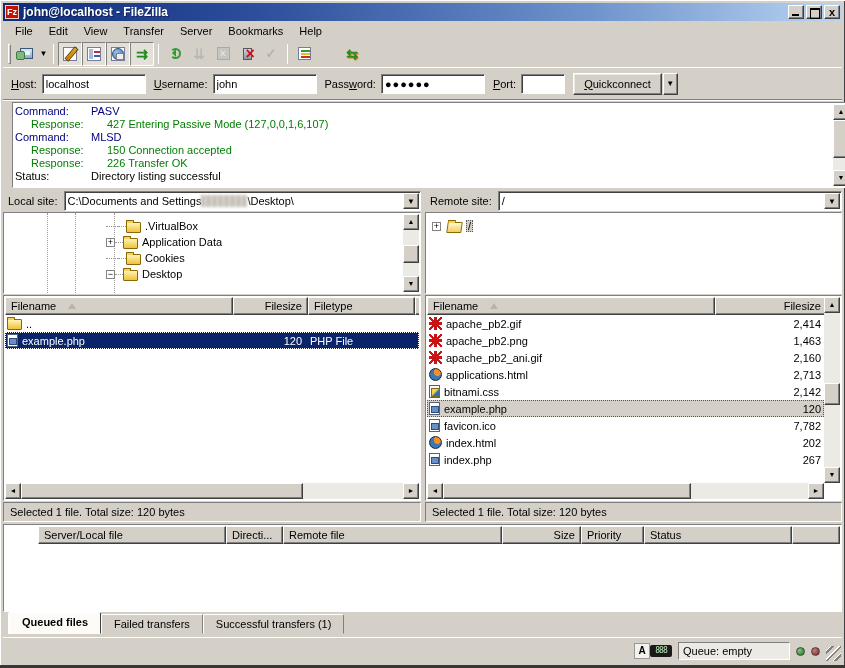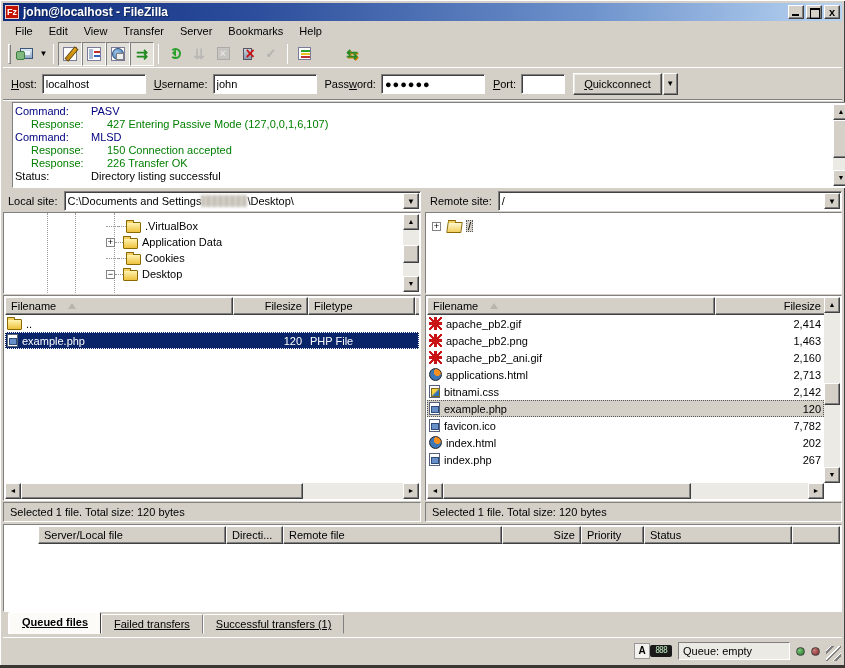--- a/index.html
+++ b/index.html
@@ -178,21 +178,21 @@
 
   
   .queuebox { position:absolute; left:3px; top:524px; width:839px; height:88px;
     background:#fff; border:1px solid; border-color:#808080 #FFF #FFF #808080; overflow:hidden; }
   .q-header { position:absolute; left:1px; top:1px; right:1px; height:18px; display:flex;margin-left:33px; }
   .q-body { position:absolute; left:1px; top:19px; right:1px; bottom:1px; background:#fff; }
 
   
   .tabsrow { position:absolute; left:3px; top:612px; width:839px; height:23px; display:flex; align-items:flex-start; padding-left:6px; }
   .tab { height:20px; margin-top:2px; padding:3px 12px 0; background:#D4D0C8;
-    border:1px solid; border-color:#FFF #808080 #D4D0C8 #FFF; border-radius:2px 2px 0 0;text-decoration:underline; }
+    border:1px solid; border-color:#FFF #808080 #D4D0C8 #FFF; border-radius:2px 2px 0 0; }
   .tab.active { height:22px; margin-top:0; background:#FCFBF8; font-weight:bold;
     border-color:#FFF #404040 #FCFBF8 #FFF; box-shadow:-1px 0 0 #fff; }
 
   
   .statusbar { position:absolute; left:3px; top:637px; width:839px; height:27px;
     display:flex; align-items:center; border-top:1px solid #fff; }
   .sb-spacer { flex:1; }
   .type-ind { width:16px; height:16px; background:#F4F2EE; border:1px solid #999;
     font-size:10px; font-weight:bold; text-align:center; line-height:14px; position:relative; }
   .speed-badge { width:22px; height:12px; background:#1A1A1A; margin-left:0; border-radius:2px;

